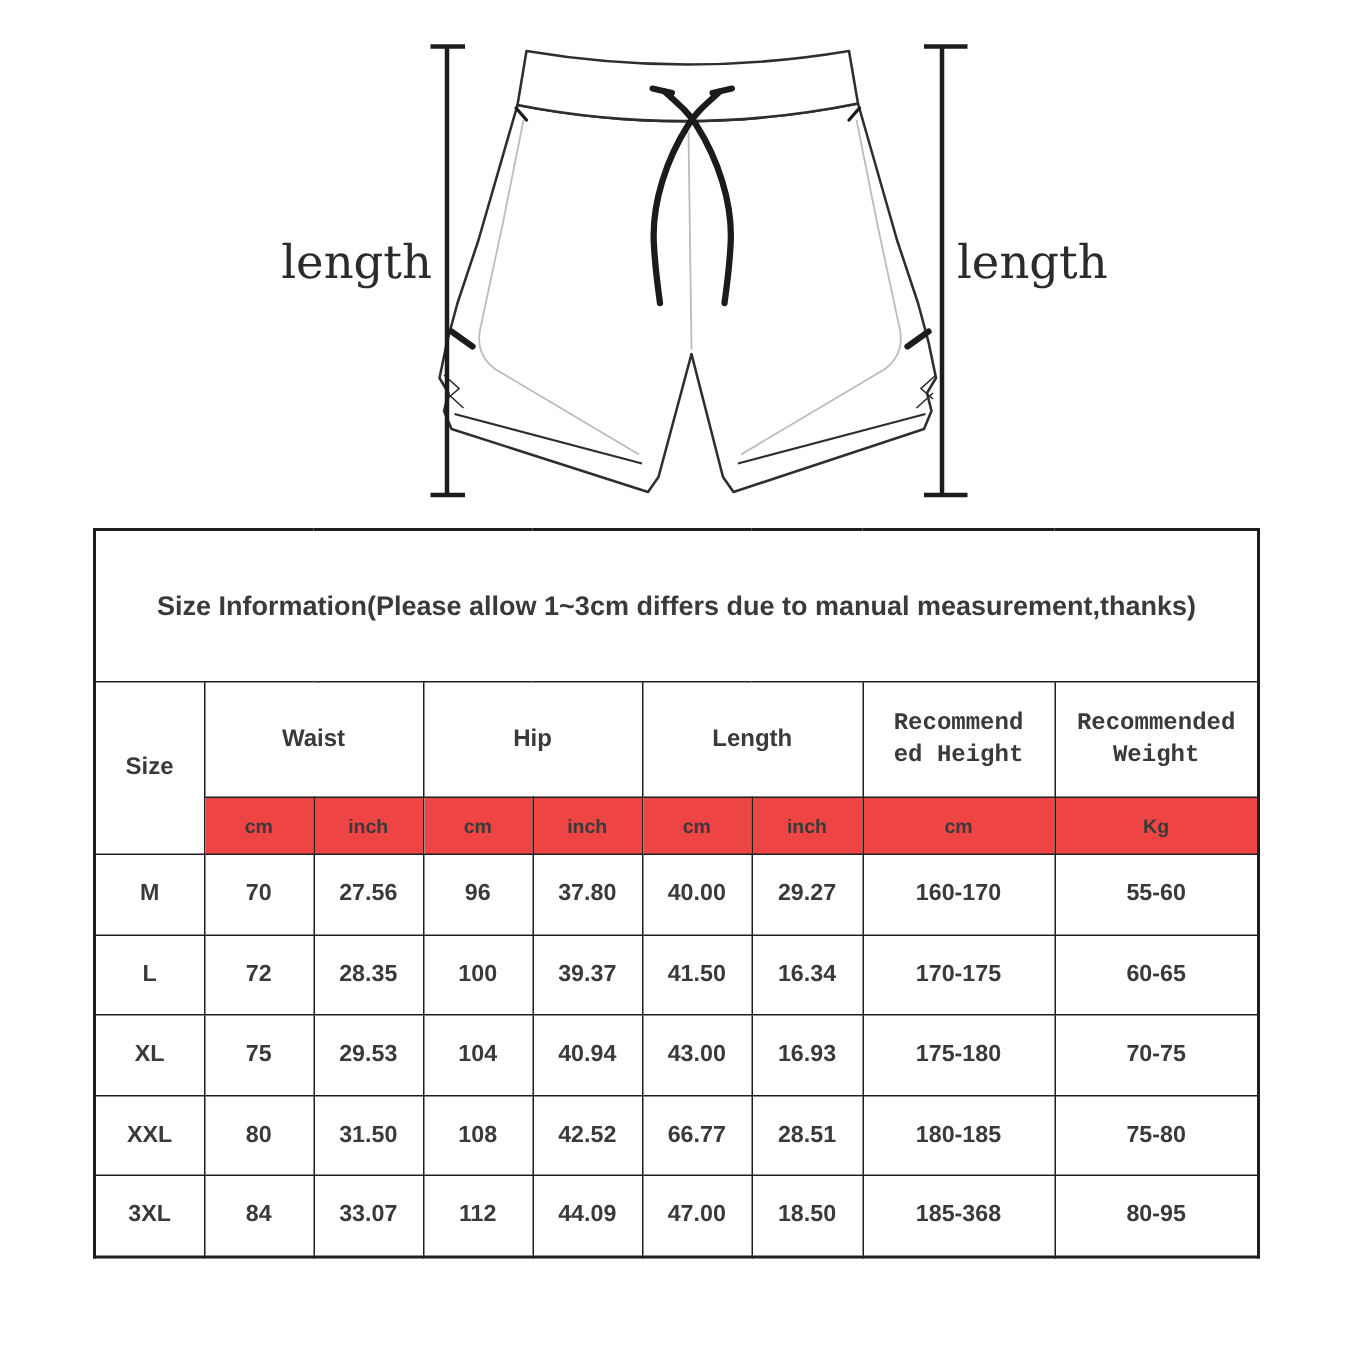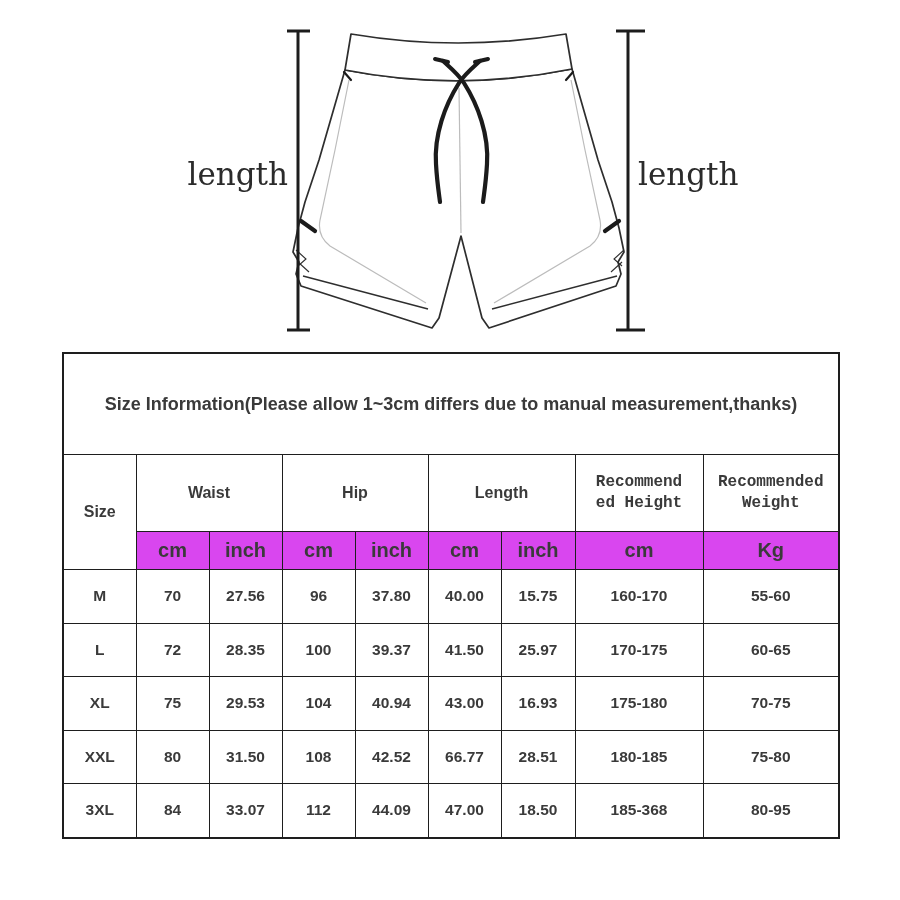--- a/index.html
+++ b/index.html
@@ -48,22 +48,22 @@
   th.wrap{
     white-space:pre-line;
     text-align:left;
     padding-left:7px;
     padding-right:4px;
     line-height:21px;
     font-family:Liberation Mono, monospace;
   }
   tr.unit-header td{
     height:37px;
-    background:#d946ef;
-    font-size:20px;
+    background:#ef4444;
+    font-size:13px;
   }
   tr.data-row td{height:52.5px;font-size:15.5px;}
 </style>
 </head>
 <body>
 
 <div class="sheet">
 
   <svg class="illustration" width="900" height="350" viewBox="0 0 900 350">
 
@@ -163,32 +163,32 @@
         <td>cm</td>
         <td>Kg</td>
       </tr>
       <tr class="data-row">
         <td>M</td>
         <td>70</td>
         <td>27.56</td>
         <td>96</td>
         <td>37.80</td>
         <td>40.00</td>
-        <td>15.75</td>
+        <td>29.27</td>
         <td>160-170</td>
         <td>55-60</td>
       </tr>
       <tr class="data-row">
         <td>L</td>
         <td>72</td>
         <td>28.35</td>
         <td>100</td>
         <td>39.37</td>
         <td>41.50</td>
-        <td>25.97</td>
+        <td>16.34</td>
         <td>170-175</td>
         <td>60-65</td>
       </tr>
       <tr class="data-row">
         <td>XL</td>
         <td>75</td>
         <td>29.53</td>
         <td>104</td>
         <td>40.94</td>
         <td>43.00</td>

